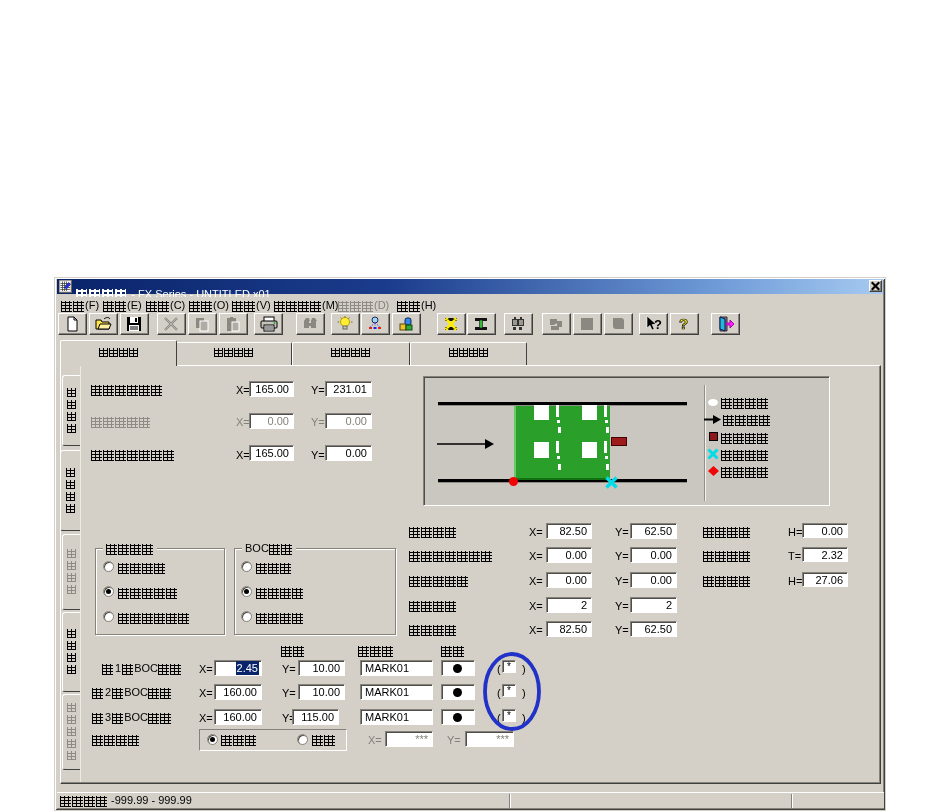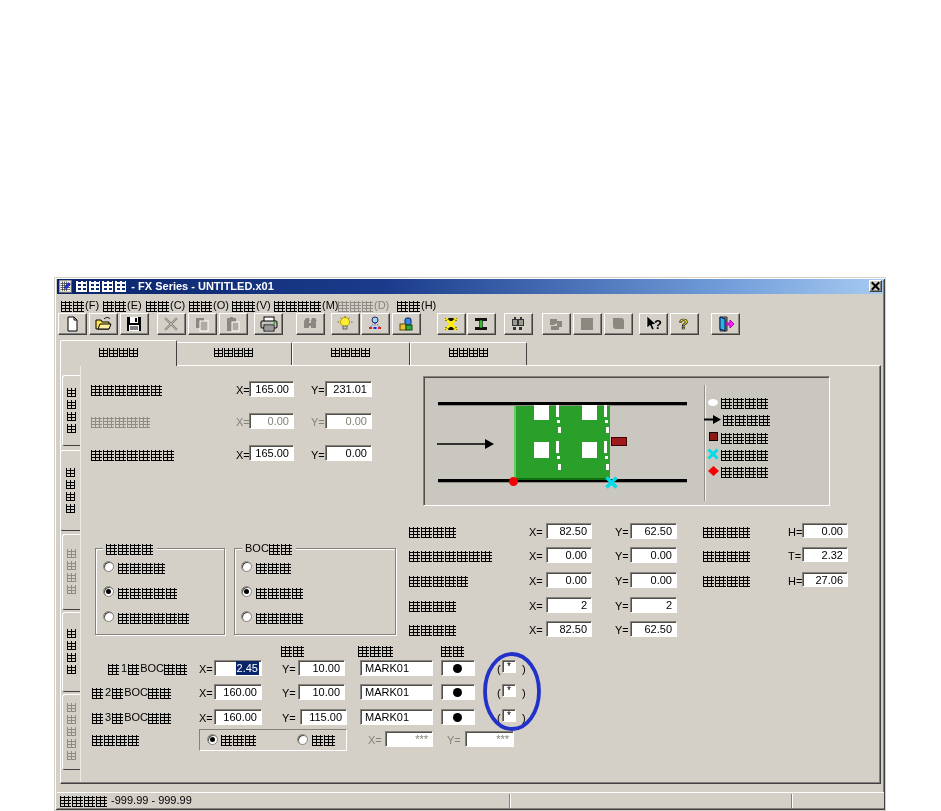--- a/index.html
+++ b/index.html
@@ -29,21 +29,21 @@
 </style></head><body>
 
 <div class="abs" style="left:54px;top:277px;width:832px;height:534px;background:#d4d0c8;border:1px solid #d4d0c8;box-shadow:inset 1px 1px 0 #fff,inset -1px -1px 0 #404040,inset 2px 2px 0 #d4d0c8,inset -2px -2px 0 #84827a">
 <div class="abs" style="left:2px;top:1px;right:2px;height:15px;background:linear-gradient(90deg,#0a246a 0%,#1b3c8c 40%,#6f9bd8 80%,#a6caf0 100%)">
 <svg class="abs" style="left:2px;top:1px" width="13" height="13" viewBox="0 0 13 13">
         <rect x="0" y="0" width="12.5" height="12.5" fill="#d8d4cc" stroke="#666"></rect>
         <rect x="1.5" y="1.5" width="9.5" height="9.5" fill="#fff"></rect>
         <path d="M1.5 3.5h9.5M1.5 5.5h9.5M1.5 7.5h9.5M1.5 9.5h9.5M3.5 1.5v9.5M5.5 1.5v9.5M7.5 1.5v9.5" stroke="#444" stroke-width="0.8"></path>
         <path d="M5.5 7.5l4-5 2 1.6-4 5z" fill="#2233dd" stroke="#001188" stroke-width="0.5"></path>
       </svg>
-<div class="lab" style="left:19px;top:1px;font-weight:bold;color:#fff;font-size:12px"><i class="zw"></i><i class="zw"></i><i class="zw"></i><i class="zw"></i> <span style="font-size:11px">- FX Series - UNTITLED.x01</span></div>
+<div class="lab" style="left:19px;top:9px;font-weight:normal;color:#fff;font-size:12px"><i class="zw"></i><i class="zw"></i><i class="zw"></i><i class="zw"></i> <span style="font-size:11px">- FX Series - UNTITLED.x01</span></div>
 <div class="btn" style="right:1px;top:1px;width:13px;height:12px">
         <svg width="11" height="10" viewBox="0 0 11 10">
           <path d="M1.5 1l3 3 3-3L9 2.5 6 5.5l3 3L7.5 10l-3-3-3 3L0 8.5l3-3-3-3z" fill="#000" transform="translate(1 -0.5)"></path>
         </svg>
       </div>
 </div>
 <div class="abs" style="left:3px;top:19px;right:3px;height:17px;background:#d4d0c8">
 <div class="lab" style="left:3px;top:2px"><span><i class="z"></i><i class="z"></i>(F)</span></div>
 <div class="lab" style="left:45px;top:2px"><span><i class="z"></i><i class="z"></i>(E)</span></div>
 <div class="lab" style="left:88px;top:2px"><span><i class="z"></i><i class="z"></i>(C)</span></div>
@@ -402,21 +402,21 @@
   </div>
 <div class="rad" style="left:241px;top:561px;z-index:10"></div>
 <div class="rad on" style="left:241px;top:586px;z-index:10"></div>
 <div class="rad" style="left:241px;top:611px;z-index:10"></div>
 <div class="lab" style="left:256px;top:561px;z-index:10"><i class="z"></i><i class="z"></i><i class="z"></i></div>
 <div class="lab" style="left:256px;top:586px;z-index:10"><i class="z"></i><i class="z"></i><i class="z"></i><i class="z"></i></div>
 <div class="lab" style="left:256px;top:611px;z-index:10"><i class="z"></i><i class="z"></i><i class="z"></i><i class="z"></i></div>
 <div class="lab" style="left:281px;top:644px;z-index:10"><i class="z"></i><i class="z"></i></div>
 <div class="lab" style="left:358px;top:644px;z-index:10"><i class="z"></i><i class="z"></i><i class="z"></i></div>
 <div class="lab" style="left:441px;top:644px;z-index:10"><i class="z"></i><i class="z"></i></div>
-<div class="lab" style="left:108px;top:662px;z-index:10"><i class="z"></i><span style="margin:0 1px">1</span><i class="z"></i>BOC<i class="z"></i><i class="z"></i></div>
+<div class="lab" style="left:102px;top:662px;z-index:10"><i class="z"></i><span style="margin:0 1px">1</span><i class="z"></i>BOC<i class="z"></i><i class="z"></i></div>
 <div class="lab" style="left:199px;top:663px;z-index:10">X=</div>
 <div class="inp" style="left:214px;top:660px;width:48px;z-index:10;padding:1px 2px 0 0"><span style="background:#0a246a;color:#fff;padding:1px 1px">2.45</span></div>
 <div class="lab" style="left:282px;top:663px;z-index:10">Y=</div>
 <div class="inp" style="left:298px;top:660px;width:47px;height:16px;z-index:10">10.00</div>
 <div class="inp" style="left:360px;top:660px;width:73px;z-index:10;text-align:left;padding-left:4px">MARK01</div>
 <div class="inp" style="left:441px;top:660px;width:34px;z-index:10"></div>
 <div class="abs" style="left:453px;top:664px;width:9px;height:9px;border-radius:50%;background:#000;z-index:10"></div>
 <div class="lab" style="left:497px;top:663px;z-index:10">(</div>
 <div class="abs" style="left:502px;top:660px;width:14px;height:13px;background:#fff;border:1px solid;border-color:#84827a #fff #fff #84827a;box-shadow:inset 1px 1px 0 #504e48;z-index:10;text-align:center;font-size:10px;line-height:12px">*</div>
 <div class="lab" style="left:522px;top:663px;z-index:10">)</div>
@@ -428,21 +428,21 @@
 <div class="inp" style="left:360px;top:684px;width:73px;z-index:10;text-align:left;padding-left:4px">MARK01</div>
 <div class="inp" style="left:441px;top:684px;width:34px;z-index:10"></div>
 <div class="abs" style="left:453px;top:688px;width:9px;height:9px;border-radius:50%;background:#000;z-index:10"></div>
 <div class="lab" style="left:497px;top:687px;z-index:10">(</div>
 <div class="abs" style="left:502px;top:684px;width:14px;height:13px;background:#fff;border:1px solid;border-color:#84827a #fff #fff #84827a;box-shadow:inset 1px 1px 0 #504e48;z-index:10;text-align:center;font-size:10px;line-height:12px">*</div>
 <div class="lab" style="left:522px;top:687px;z-index:10">)</div>
 <div class="lab" style="left:92px;top:711px;z-index:10"><i class="z"></i><span style="margin:0 1px">3</span><i class="z"></i>BOC<i class="z"></i><i class="z"></i></div>
 <div class="lab" style="left:199px;top:712px;z-index:10">X=</div>
 <div class="inp" style="left:214px;top:709px;width:48px;height:16px;z-index:10">160.00</div>
 <div class="lab" style="left:282px;top:712px;z-index:10">Y=</div>
-<div class="inp" style="left:300px;top:709px;width:47px;height:16px;z-index:10">115.00</div>
+<div class="inp" style="left:292px;top:709px;width:47px;height:16px;z-index:10">115.00</div>
 <div class="inp" style="left:360px;top:709px;width:73px;z-index:10;text-align:left;padding-left:4px">MARK01</div>
 <div class="inp" style="left:441px;top:709px;width:34px;z-index:10"></div>
 <div class="abs" style="left:453px;top:713px;width:9px;height:9px;border-radius:50%;background:#000;z-index:10"></div>
 <div class="lab" style="left:497px;top:712px;z-index:10">(</div>
 <div class="abs" style="left:502px;top:709px;width:14px;height:13px;background:#fff;border:1px solid;border-color:#84827a #fff #fff #84827a;box-shadow:inset 1px 1px 0 #504e48;z-index:10;text-align:center;font-size:10px;line-height:12px">*</div>
 <div class="lab" style="left:522px;top:712px;z-index:10">)</div>
 <svg class="abs" style="left:483px;top:652px;z-index:10" width="58" height="79" viewBox="0 0 58 79">
     <ellipse cx="29" cy="39.5" rx="27" ry="37.5" fill="none" stroke="#2231c8" stroke-width="3.8"></ellipse>
   </svg>
 <div class="lab" style="left:92px;top:733px;z-index:10"><i class="z"></i><i class="z"></i><i class="z"></i><i class="z"></i></div>

